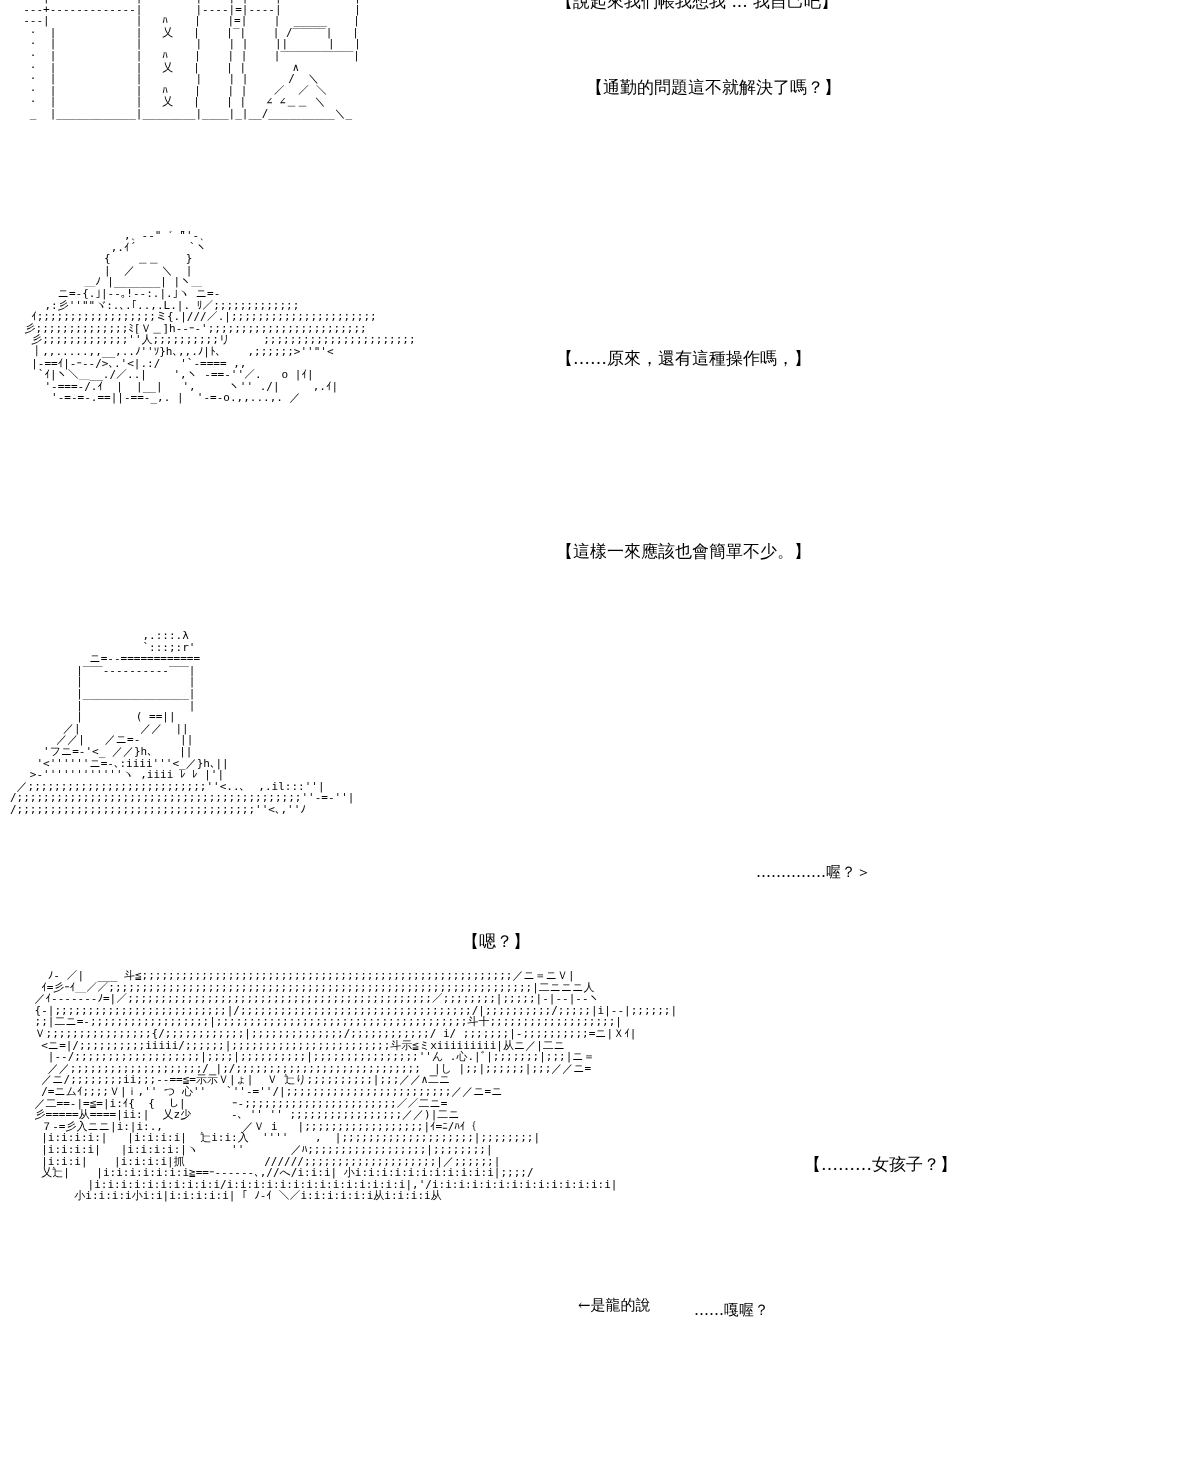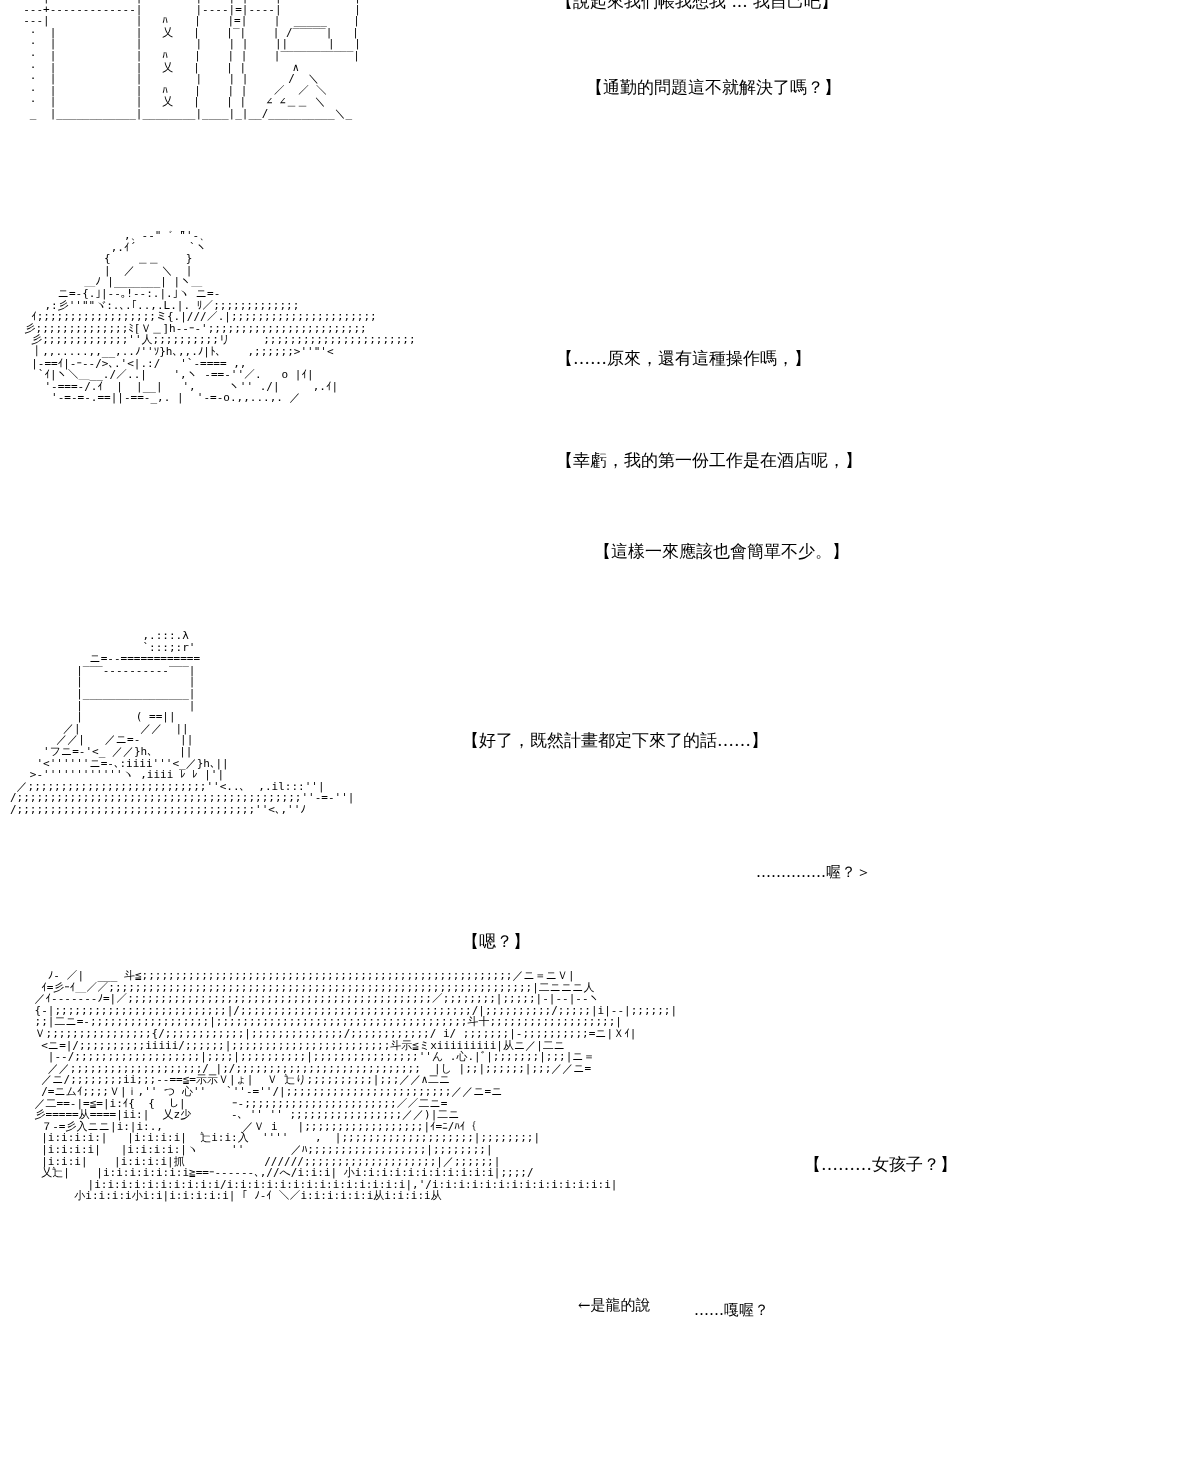--- a/index.html
+++ b/index.html
@@ -46,21 +46,21 @@
   
   #aa-panel-1 { left: 10px;  top: -8px; }
   #aa-panel-2 { left: 18px;  top: 230px; }
   #aa-panel-3 { left: 10px;  top: 630px; }
   #aa-panel-4 { left: 28px;  top: 970px; }
 
   #line-1 { left: 556px; top: -12px; }
   #line-2 { left: 556px; top: 74px; margin-left: 30px; }
   #line-3 { left: 556px; top: 345px; }
   #line-4 { left: 556px; top: 447px; }
-  #line-5 { left: 556px; top: 538px; margin-left: 38px; }
+  #line-5 { left: 556px; top: 538px; }
   #line-6 { left: 462px; top: 727px; }
   #line-7 { left: 756px; top: 859px; }
   #line-8 { left: 462px; top: 928px; }
   #line-9 { left: 804px; top: 1151px; }
   #line-10 { left: 694px; top: 1249px; margin-top: 48px; }
   #line-11 { left: 578px; top: 1292px; }
 </style>
 </head>
 <body>
 
@@ -125,22 +125,20 @@
   |i:i:i:i:|   |i:i:i:i|  辷i:i:入  ''''    ,  |;;;;;;;;;;;;;;;;;;;;|;;;;;;;;|
   |i:i:i:i|   |i:i:i:i:|ヽ     ''       ／ﾊ;;;;;;;;;;;;;;;;;;|;;;;;;;;|
   |i:i:i|    |i:i:i:i|抓            //////;;;;;;;;;;;;;;;;;;;;|／;;;;;;|
   乂辷|    |i:i:i:i:i:i:i≧==ｰ------､,//へ/i:i:i| 小i:i:i:i:i:i:i:i:i:i:i|;;;;/
          |i:i:i:i:i:i:i:i:i:i/i:i:i:i:i:i:i:i:i:i:i:i:i:i|,'/i:i:i:i:i:i:i:i:i:i:i:i:i:i|
        小i:i:i:i小i:i|i:i:i:i:i| ｢ ﾉ-ｲ ＼／i:i:i:i:i:i从i:i:i:i从</pre>
 
   <div class="dialogue" id="line-1">【說起來我們帳我想我 ... 我自己吧】</div>
   <div class="dialogue" id="line-2">【通勤的問題這不就解決了嗎？】</div>
   <div class="dialogue" id="line-3">【……原來，還有這種操作嗎，】</div>
-  <div class="dialogue" id="line-4">【幸虧，我的第一份工作是在酒店呢，】</div>
   <div class="dialogue" id="line-5">【這樣一來應該也會簡單不少。】</div>
-  <div class="dialogue" id="line-6">【好了，既然計畫都定下來了的話……】</div>
   <div class="dialogue small" id="line-7">…………‥喔？＞</div>
   <div class="dialogue" id="line-8">【嗯？】</div>
   <div class="dialogue" id="line-9">【………女孩子？】</div>
   <div class="dialogue small" id="line-10">……嘎喔？</div>
   <div class="dialogue small" id="line-11">←是龍的說</div>
 
 </div>
 
 </body></html>

